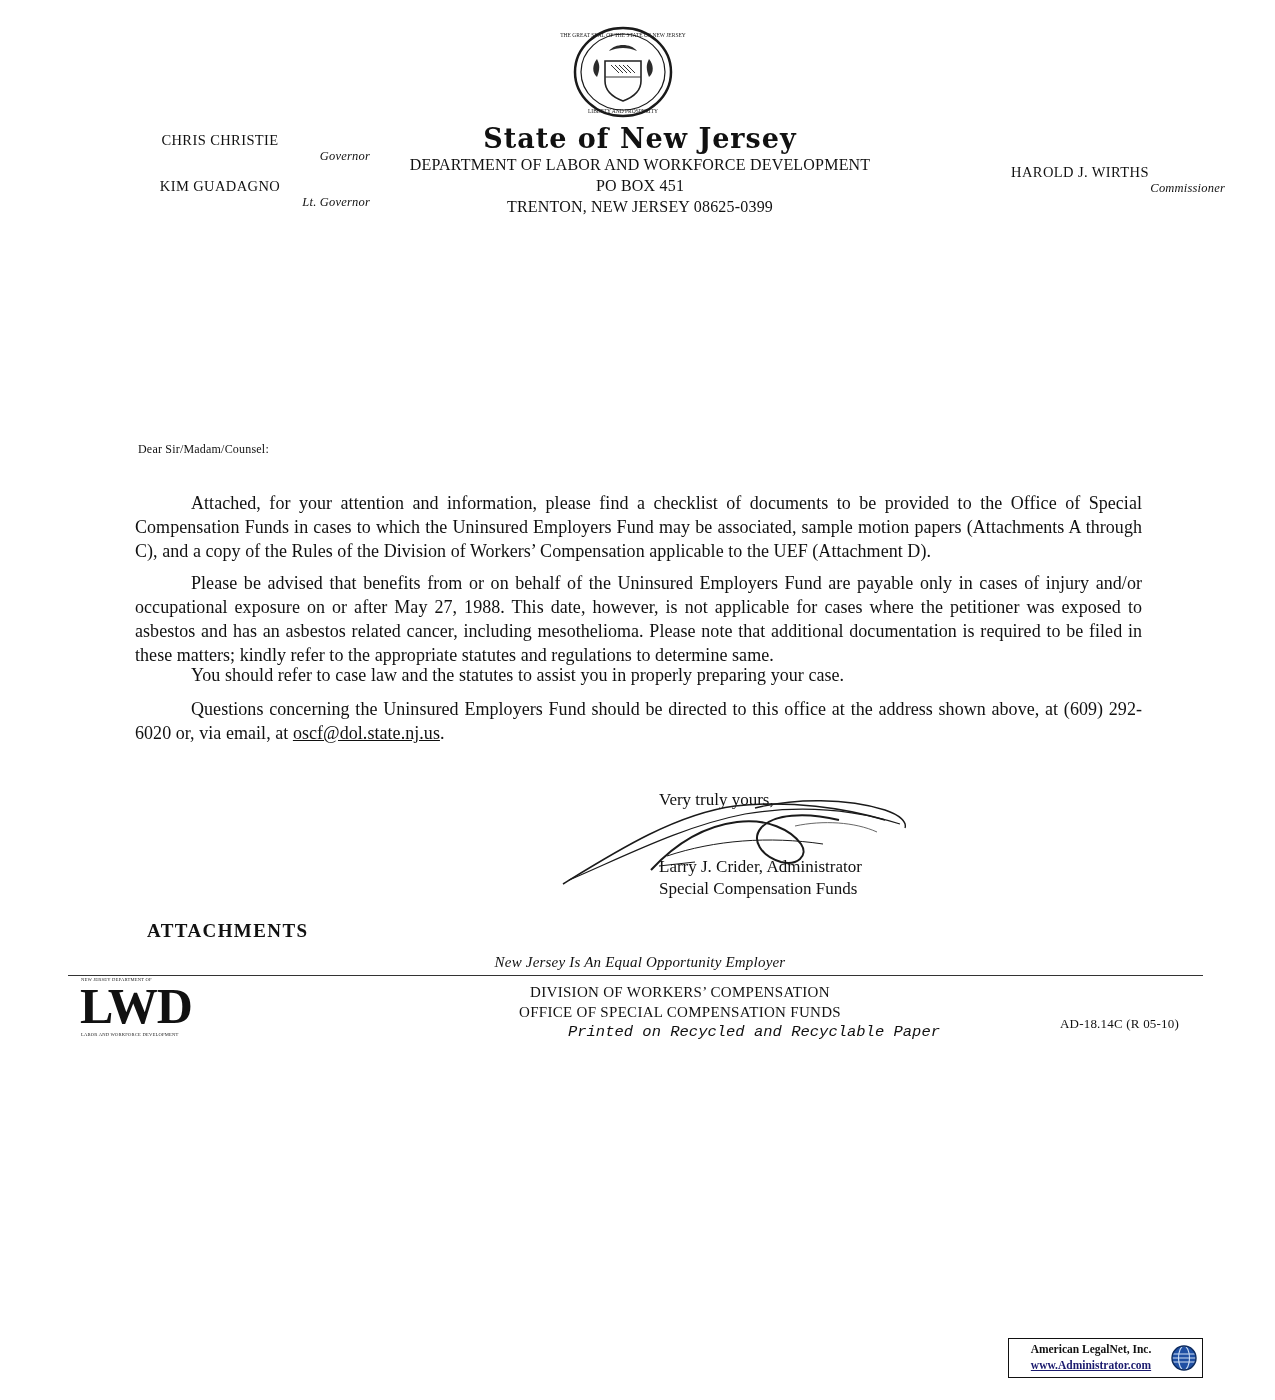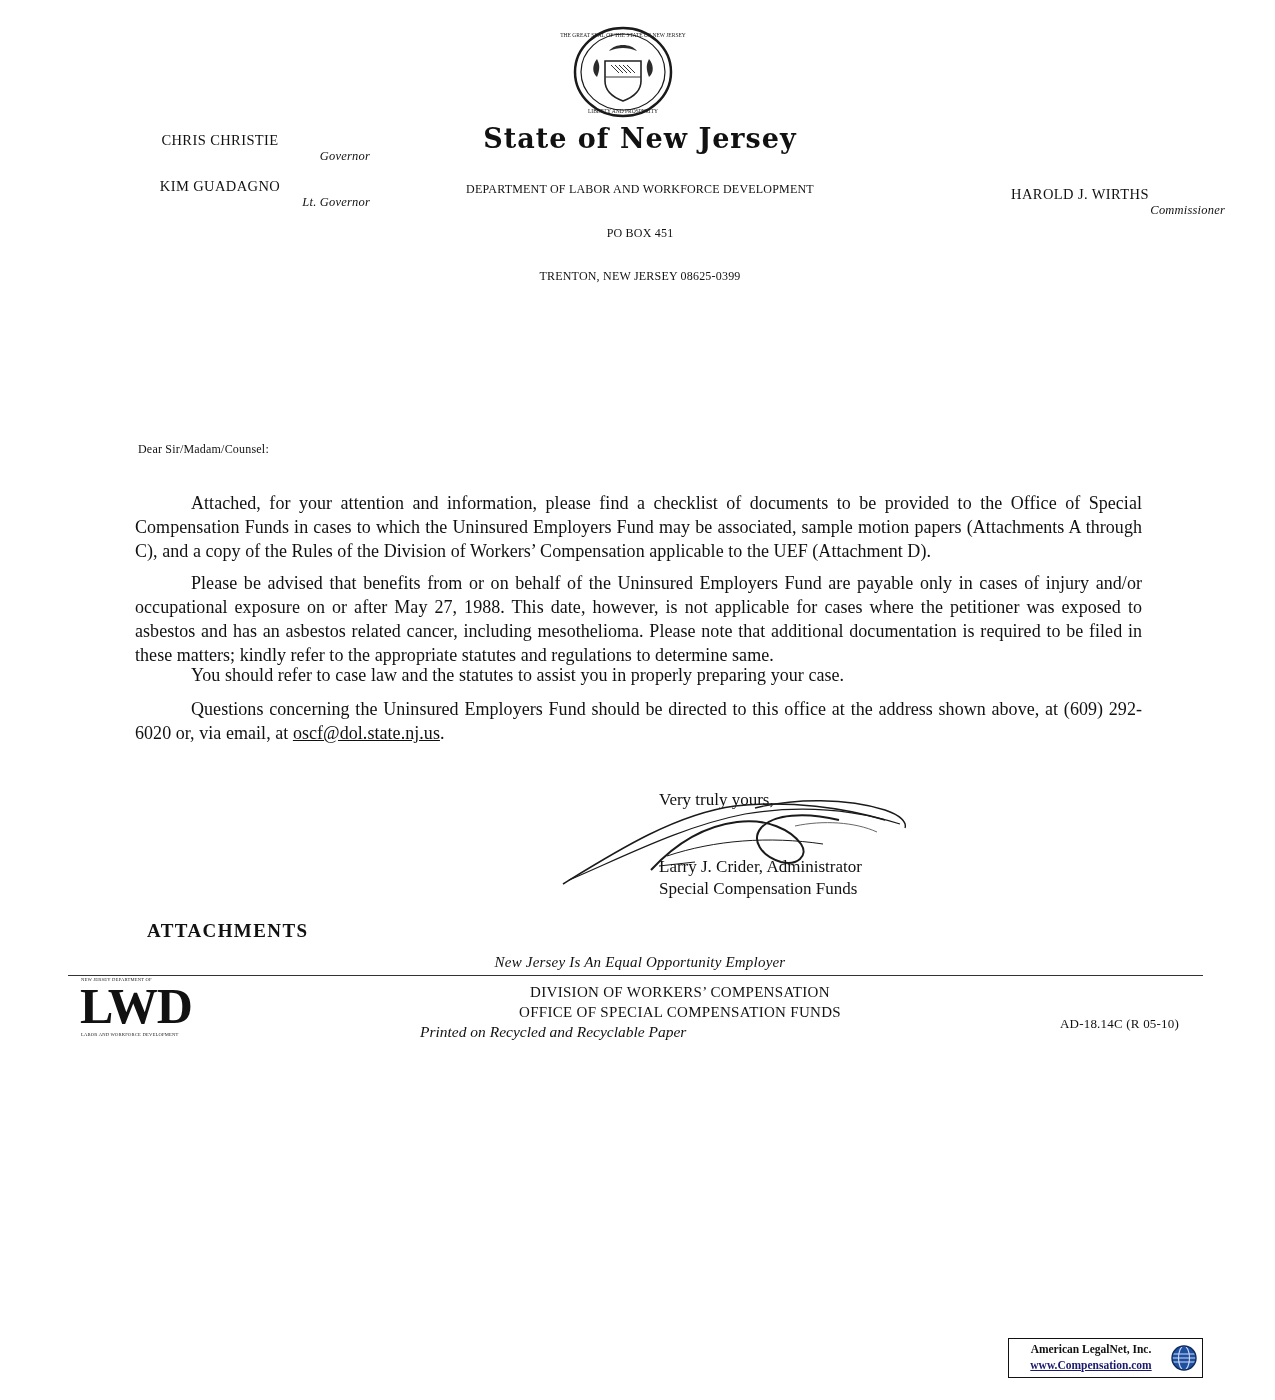--- a/index.html
+++ b/index.html
@@ -56,42 +56,40 @@
   }
   .gov-spacer { height: 12px; }
 
   .commissioner-block {
     position: absolute;
     left: 935px;
     top: 163px;
     width: 290px;
     text-align: center;
     line-height: 1.25;
-    margin-top: 22px;
   }
 
   .center-head {
     position: absolute;
     left: 300px;
     top: 124px;
     width: 680px;
     text-align: center;
   }
   .state-title {
     font-family: "DejaVu Serif", serif;
     font-weight: bold;
     font-size: 27px;
     letter-spacing: 1px;
     line-height: 1.1;
   }
   .dept-line {
-    font-size: 12px;
+    font-size: 16px;
     letter-spacing: 0.2px;
     line-height: 1.32;
-    margin-top: 28px;
   }
 
   
   .salutation {
     position: absolute;
     left: 138px;
     top: 442px;
     font-size: 12px;
     letter-spacing: 0.2px;
   }
@@ -204,23 +202,24 @@
   }
   .footer-center .l1, .footer-center .l2 {
     font-size: 15px;
     letter-spacing: 0.3px;
   }
   .recycled {
     position: absolute;
     left: 420px;
     top: 1023px;
     width: 520px;
-    text-align: left;
+    text-align: right;
     font-style: italic;
     font-size: 15.5px;
+    font-family: Liberation Mono, monospace;
   }
   .form-code {
     position: absolute;
     left: 1060px;
     top: 1016px;
     font-size: 13px;
     letter-spacing: 0.2px;
     text-align: center;
   }
 
@@ -347,21 +346,21 @@
     <div class="l1">DIVISION OF WORKERS’ COMPENSATION</div>
     <div class="l2">OFFICE OF SPECIAL COMPENSATION FUNDS</div>
   </div>
 
   <div class="recycled">Printed on Recycled and Recyclable Paper</div>
   <div class="form-code">AD-18.14C (R 05-10)</div>
 
   <div class="legalnet">
     <div class="ln-text">
       <div class="ln1">American LegalNet, Inc.</div>
-      <div class="ln2">www.Compensation.com</div>
+      <div class="ln2">www.Administrator.com</div>
     </div>
     <div class="ln-logo">
       <svg width="28" height="28" viewBox="0 0 28 28">
         <circle cx="14" cy="14" r="12" fill="#1f4fa3"></circle>
         <ellipse cx="14" cy="14" rx="5.5" ry="12" fill="none" stroke="#cfe0f5" stroke-width="1.1"></ellipse>
         <path d="M3 10 h22 M3 18 h22 M2 14 h24" stroke="#cfe0f5" stroke-width="1.1" fill="none"></path>
         <circle cx="14" cy="14" r="12" fill="none" stroke="#0d2a5c" stroke-width="1.4"></circle>
       </svg>
     </div>
   </div>

